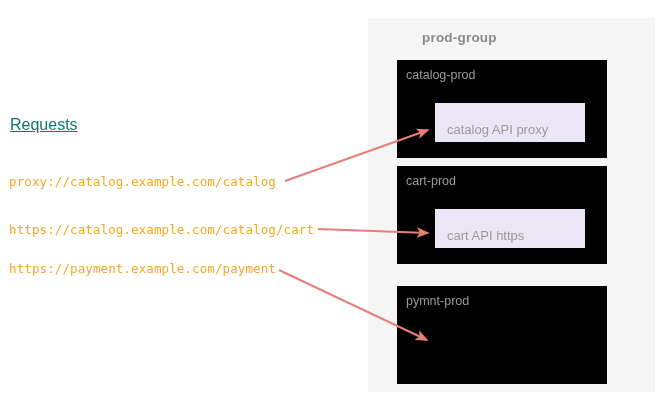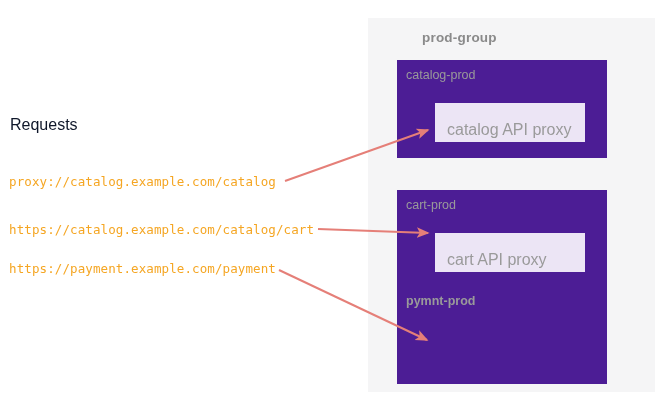--- a/index.html
+++ b/index.html
@@ -22,23 +22,24 @@
     left: 0;
     top: 0;
     width: 360px;
     height: 405px;
   }
   #requests-title {
     position: absolute;
     left: 10px;
     top: 116px;
     font-size: 16px;
-    color: #0f172a;
+    color: #0f766e;
     font-family: "Liberation Sans", sans-serif;
     white-space: nowrap;
+    text-decoration: underline;
   }
   .request-url {
     position: absolute;
     left: 9px;
     font-family: "DejaVu Sans Mono", monospace;
     font-size: 12.5px;
     letter-spacing: 0.1px;
     color: #f5a623;
     white-space: nowrap;
   }
@@ -74,25 +75,25 @@
     color: #8a8a8a;
     letter-spacing: 0.2px;
     white-space: nowrap;
     margin-left: 20px;
   }
   .env-box {
     position: absolute;
     left: 29px;
     width: 210px;
     height: 98px;
-    background: #4c1d95;
+    background: #000000;
   }
   #env-box-0 { top: 42px; }
-  #env-box-1 { top: 172px; text-align: right; }
-  #env-box-2 { top: 268px; font-weight: bold; }
+  #env-box-1 { top: 148px; text-align: right; }
+  #env-box-2 { top: 268px; }
   .env-title {
     position: absolute;
     left: 9px;
     top: 8px;
     font-size: 12.5px;
     color: #9a9a9a;
     white-space: nowrap;
   }
   .proxy-box {
     position: absolute;
@@ -102,21 +103,21 @@
     height: 39px;
     background: #ece5f5;
   }
   .proxy-label {
     position: absolute;
     left: 12px;
     top: 0;
     height: 53px;
     display: flex;
     align-items: center;
-    font-size: 16px;
+    font-size: 13px;
     color: #9a9a9a;
     white-space: nowrap;
   }
 </style>
 </head>
 <body>
 
 <div id="canvas">
 
   <div id="requests-section">
@@ -133,21 +134,21 @@
     <div class="env-box" id="env-box-0">
       <div class="env-title">catalog-prod</div>
       <div class="proxy-box">
         <div class="proxy-label">catalog API proxy</div>
       </div>
     </div>
 
     <div class="env-box" id="env-box-1">
       <div class="env-title">cart-prod</div>
       <div class="proxy-box">
-        <div class="proxy-label">cart API proxy</div>
+        <div class="proxy-label">cart API https</div>
       </div>
     </div>
 
     <div class="env-box" id="env-box-2">
       <div class="env-title">pymnt-prod</div>
     </div>
   </div>
 
   <svg id="arrows-layer" viewBox="0 0 668 405" width="668" height="405">
     <defs>

